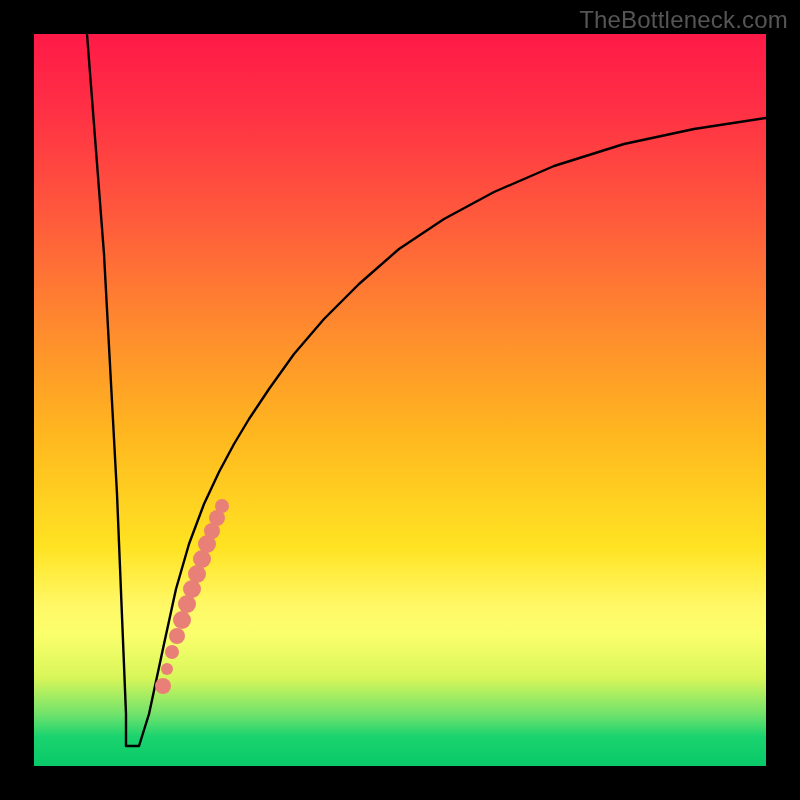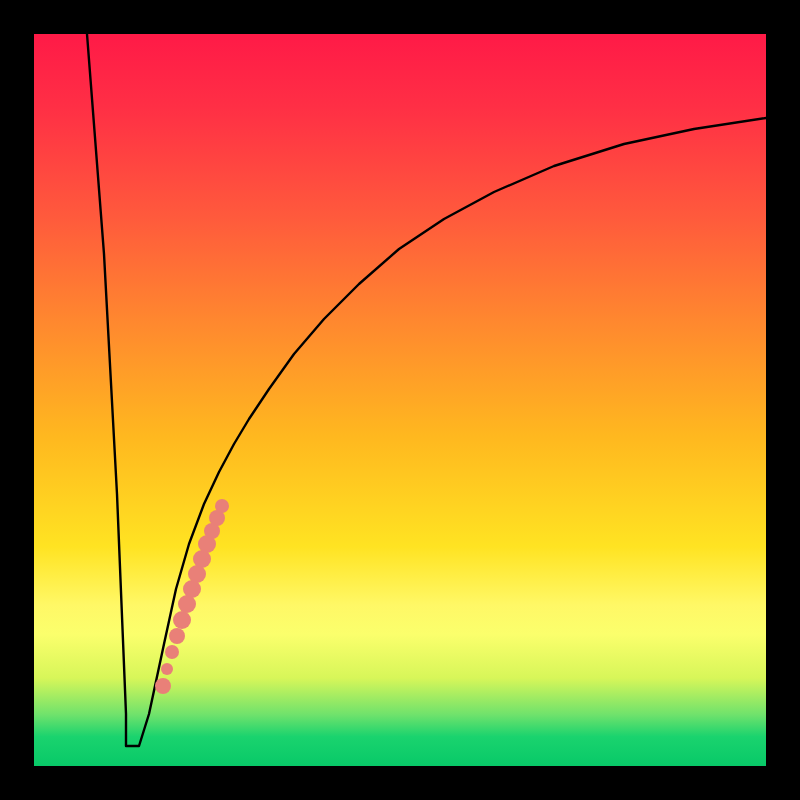--- a/index.html
+++ b/index.html
@@ -68,20 +68,21 @@
   }
   .dot {
     fill: #e98078;
     stroke: none;
   }
 </style>
 </head>
 <body>
 
 <div class="frame">
+  <div class="watermark">TheBottleneck.com</div>
 
   <div class="plot">
     <svg viewBox="0 0 732 732">
       <path id="curve-path" class="curve" d="M 53 0 L 70 220 L 83 460 L 92 680 L 92 712 L 105 712 L 115 680 L 130 610 L 142 555 L 155 510 L 170 470 L 185 438 L 200 410 L 215 385 L 235 355 L 260 320 L 290 285 L 325 250 L 365 215 L 410 185 L 460 158 L 520 132 L 590 110 L 660 95 L 732 84"></path>
       <g id="dots">
           <circle cx="129" cy="652" r="8" class="dot"></circle>
           <circle cx="133" cy="635" r="6" class="dot"></circle>
           <circle cx="138" cy="618" r="7" class="dot"></circle>
           <circle cx="143" cy="602" r="8" class="dot"></circle>
           <circle cx="148" cy="586" r="9" class="dot"></circle>

